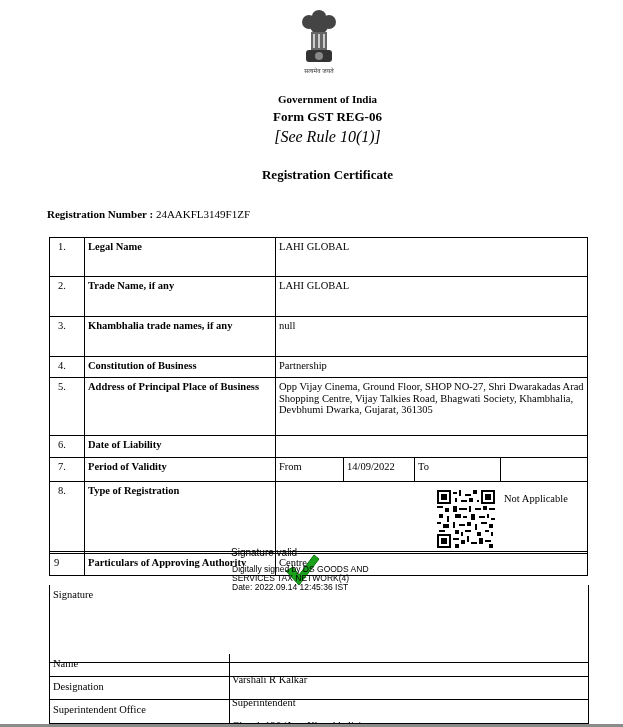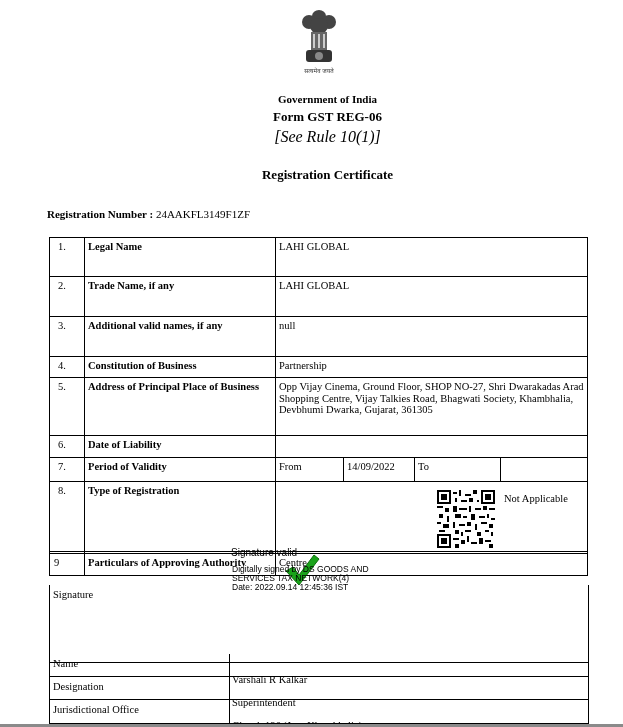--- a/index.html
+++ b/index.html
@@ -72,21 +72,21 @@
   </div>
 
   <div class="row" style="top:40px;height:40px;">
     <div class="cell c-num">2.</div>
     <div class="cell c-lbl">Trade Name, if any</div>
     <div class="cell c-val">LAHI GLOBAL</div>
   </div>
 
   <div class="row" style="top:80px;height:40px;">
     <div class="cell c-num">3.</div>
-    <div class="cell c-lbl">Additional valid names, if any</div>
+    <div class="cell c-lbl">Khambhalia trade names, if any</div>
     <div class="cell c-val">null</div>
   </div>
 
   <div class="row" style="top:120px;height:21px;">
     <div class="cell c-num">4.</div>
     <div class="cell c-lbl">Constitution of Business</div>
     <div class="cell c-val">Partnership</div>
   </div>
 
   <div class="row" style="top:141px;height:58px;">
@@ -195,21 +195,21 @@
   <span class="l">Name</span>
   <span class="vline"></span>
   <span class="r">Varshali R Kalkar</span>
 </div>
 <div class="bot" style="top:677px;height:23px;">
   <span class="l">Designation</span>
   <span class="vline"></span>
   <span class="r">Superintendent</span>
 </div>
 <div class="bot" style="top:700px;height:24px;">
-  <span class="l">Jurisdictional Office</span>
+  <span class="l">Superintendent Office</span>
   <span class="vline"></span>
   <span class="r">Ghatak 126 (Jam-Khambhalia)</span>
 </div>
 
 <div class="sig-valid">Signature valid</div>
 <svg class="check" viewBox="0 0 36 34">
   <path d="M2 18 L9 14 L15 22 L30 2 L35 6 L15 32 Z" fill="#1aa31a" stroke="#0d6e0d" stroke-width="1"></path>
 </svg>
 <div class="sig-overlay" style="left:232px;top:565px;">
   <div>Digitally signed by DS GOODS AND</div>

